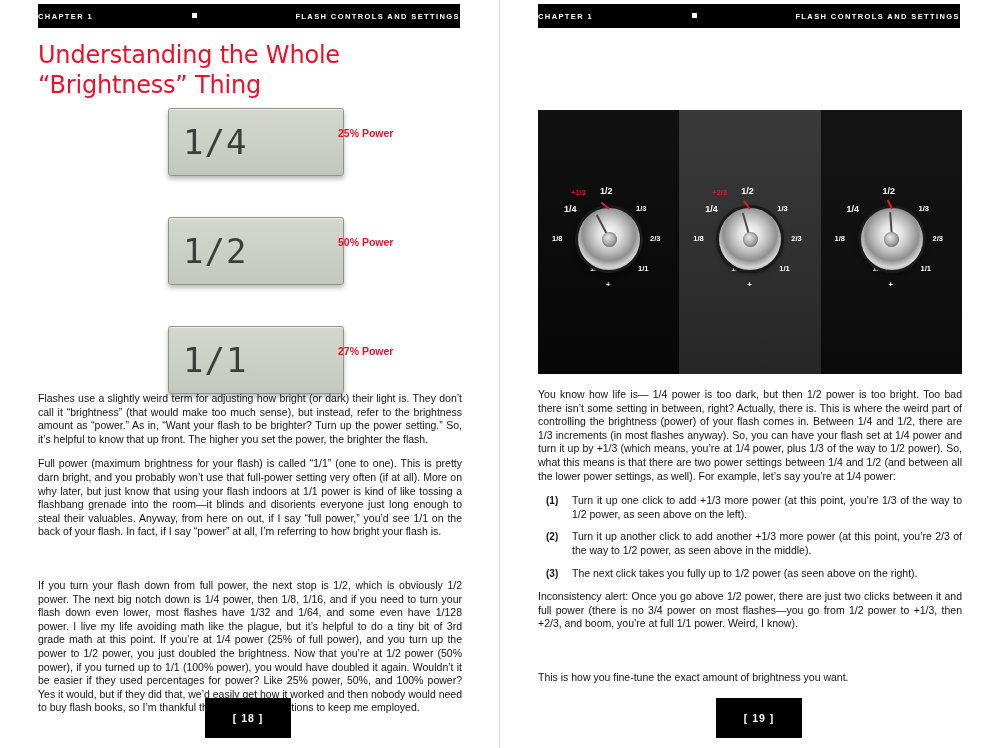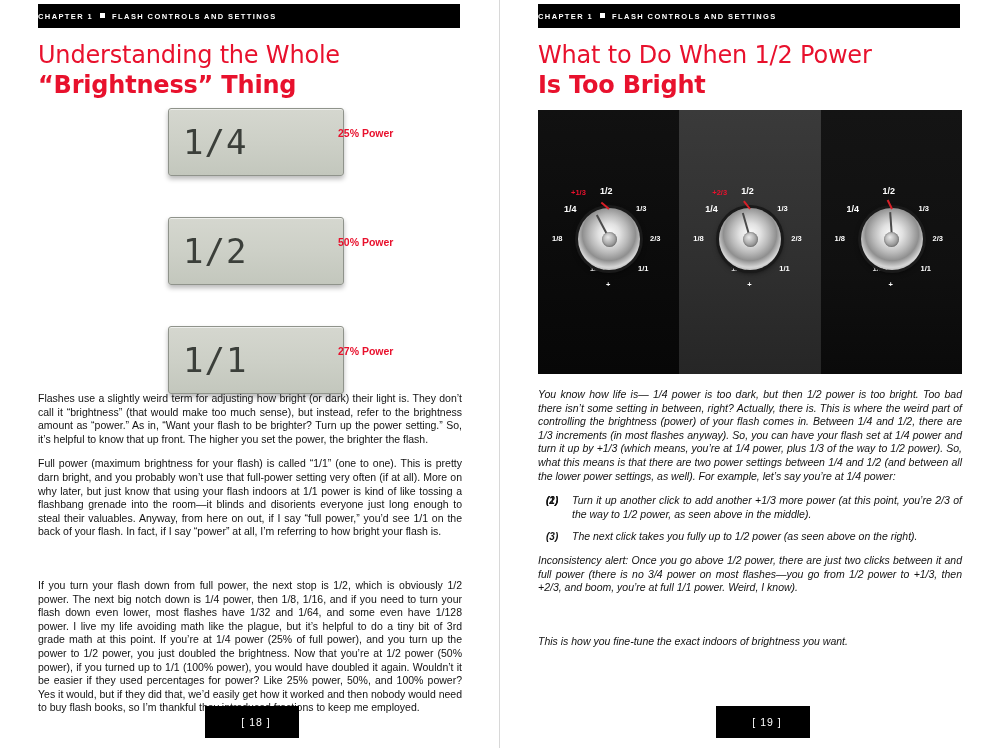--- a/index.html
+++ b/index.html
@@ -37,21 +37,21 @@
   }
   
   .header-bar {
     position: absolute;
     top: 4px;
     height: 24px;
     background: #000;
     color: #fff;
     display: flex;
     align-items: center;
-    justify-content: flex-start;
+    justify-content: space-between;
     font-size: 7.5px;
     letter-spacing: 1.4px;
     font-weight: bold;
   }
   .page-left .header-bar { left: 38px; right: 40px; }
   .page-right .header-bar { left: 38px; right: 40px; }
   .header-bar .sq {
     display: inline-block;
     width: 5px;
     height: 5px;
@@ -66,21 +66,21 @@
     left: 38px;
     right: 40px;
     top: 40px;
     color: #e8112d;
     font-size: 24px;
     line-height: 1.25;
     font-weight: normal;
     font-family: "DejaVu Sans", sans-serif;
     letter-spacing: -0.2px;
   }
-  .headline .l2 { display: block; font-weight: bold; }
+  .headline .l2 { display: block; }
 
   
   .lcd-group { position: absolute; left: 38px; top: 108px; width: 424px; }
   .lcd-row { position: relative; height: 87px; margin-bottom: 22px; }
   .lcd {
     position: absolute;
     left: 130px;
     top: 0;
     width: 160px;
     height: 66px;
@@ -112,21 +112,21 @@
   .body-col {
     position: absolute;
     left: 38px;
     width: 424px;
     font-size: 10.5px;
     line-height: 13.6px;
     color: #111;
     text-align: justify;
   }
   .page-left .body-col { top: 392px; }
-  .page-right .body-col { top: 388px; font-style: italic; }
+  .page-right .body-col { top: 388px; }
   .body-col p { margin: 0 0 11px 0; }
   .body-col p:last-child { margin-bottom: 0; margin-top: 40px; }
 
   ol.steps {
     margin: 0 0 10px 0;
     padding: 0 0 0 0;
     list-style: none;
   }
   ol.steps li {
     position: relative;
@@ -140,30 +140,29 @@
     top: 0;
     font-weight: bold;
     font-size: 10px;
   }
 
   
   .folio {
     position: absolute;
     bottom: 10px;
     width: 86px;
-    height: 32px;
+    height: 40px;
     background: #000;
     color: #fff;
     font-size: 10.5px;
-    font-weight: normal;
+    font-weight: bold;
     display: flex;
     align-items: center;
     justify-content: center;
     letter-spacing: 1px;
-    padding-left: 8px;
   }
   .page-left .folio { left: 205px; }
   .page-right .folio { left: 216px; }
 
   
   .photo {
     position: absolute;
     left: 38px;
     top: 110px;
     width: 424px;
@@ -309,24 +308,20 @@
   <div class="gutter"></div>
 
   <div class="page page-right">
 
     <div class="header-bar">
       <span>CHAPTER 1</span>
       <span class="sq"></span>
       <span>FLASH CONTROLS AND SETTINGS</span>
     </div>
 
-    <div class="headline">
-      <span class="l1">What to Do When 1/2 Power</span>
-      <span class="l2">Is Too Bright</span>
-    </div>
 
     <div class="photo">
       <div class="panel p1"></div>
       <div class="panel p2"></div>
       <div class="panel p3"></div>
 
       <div class="dial-unit u1">
         <div class="lbl big t">1/2</div>
         <div class="lbl tr">1/3</div>
         <div class="lbl r">2/3</div>
@@ -372,30 +367,31 @@
           <div class="redline" style="transform: rotate(-26deg);"></div>
         </div>
       </div>
     </div>
 
     <div class="body-col">
       <p>You know how life is— 1/4 power is too dark, but then 1/2 power is too bright. Too bad there isn’t some setting in between, right? Actually, there is. This is where the weird part of controlling the brightness (power) of your flash comes in. Between 1/4 and 1/2, there are 1/3 increments (in most flashes anyway). So, you can have your flash set at 1/4 power and turn it up by +1/3 (which means, you’re at 1/4 power, plus 1/3 of the way to 1/2 power). So, what this means is that there are two power settings between 1/4 and 1/2 (and between all the lower power settings, as well). For example, let’s say you’re at 1/4 power:</p>
       <ol class="steps">
         <li>
           <span class="num">(1)</span>
+          <span>Turn it up one click to add +1/3 more power (at this point, you’re 1/3 of the way to 1/2 power, as seen above on the left).</span>
         </li>
         <li>
           <span class="num">(2)</span>
           <span>Turn it up another click to add another +1/3 more power (at this point, you’re 2/3 of the way to 1/2 power, as seen above in the middle).</span>
         </li>
         <li>
           <span class="num">(3)</span>
           <span>The next click takes you fully up to 1/2 power (as seen above on the right).</span>
         </li>
       </ol>
       <p>Inconsistency alert: Once you go above 1/2 power, there are just two clicks between it and full power (there is no 3/4 power on most flashes—you go from 1/2 power to +1/3, then +2/3, and boom, you’re at full 1/1 power. Weird, I know).</p>
-      <p>This is how you fine-tune the exact indoors of brightness you want.</p>
+      <p>This is how you fine-tune the exact amount of brightness you want.</p>
     </div>
 
     <div class="folio">[ 19 ]</div>
   </div>
 
 </div>
 
 </body></html>

